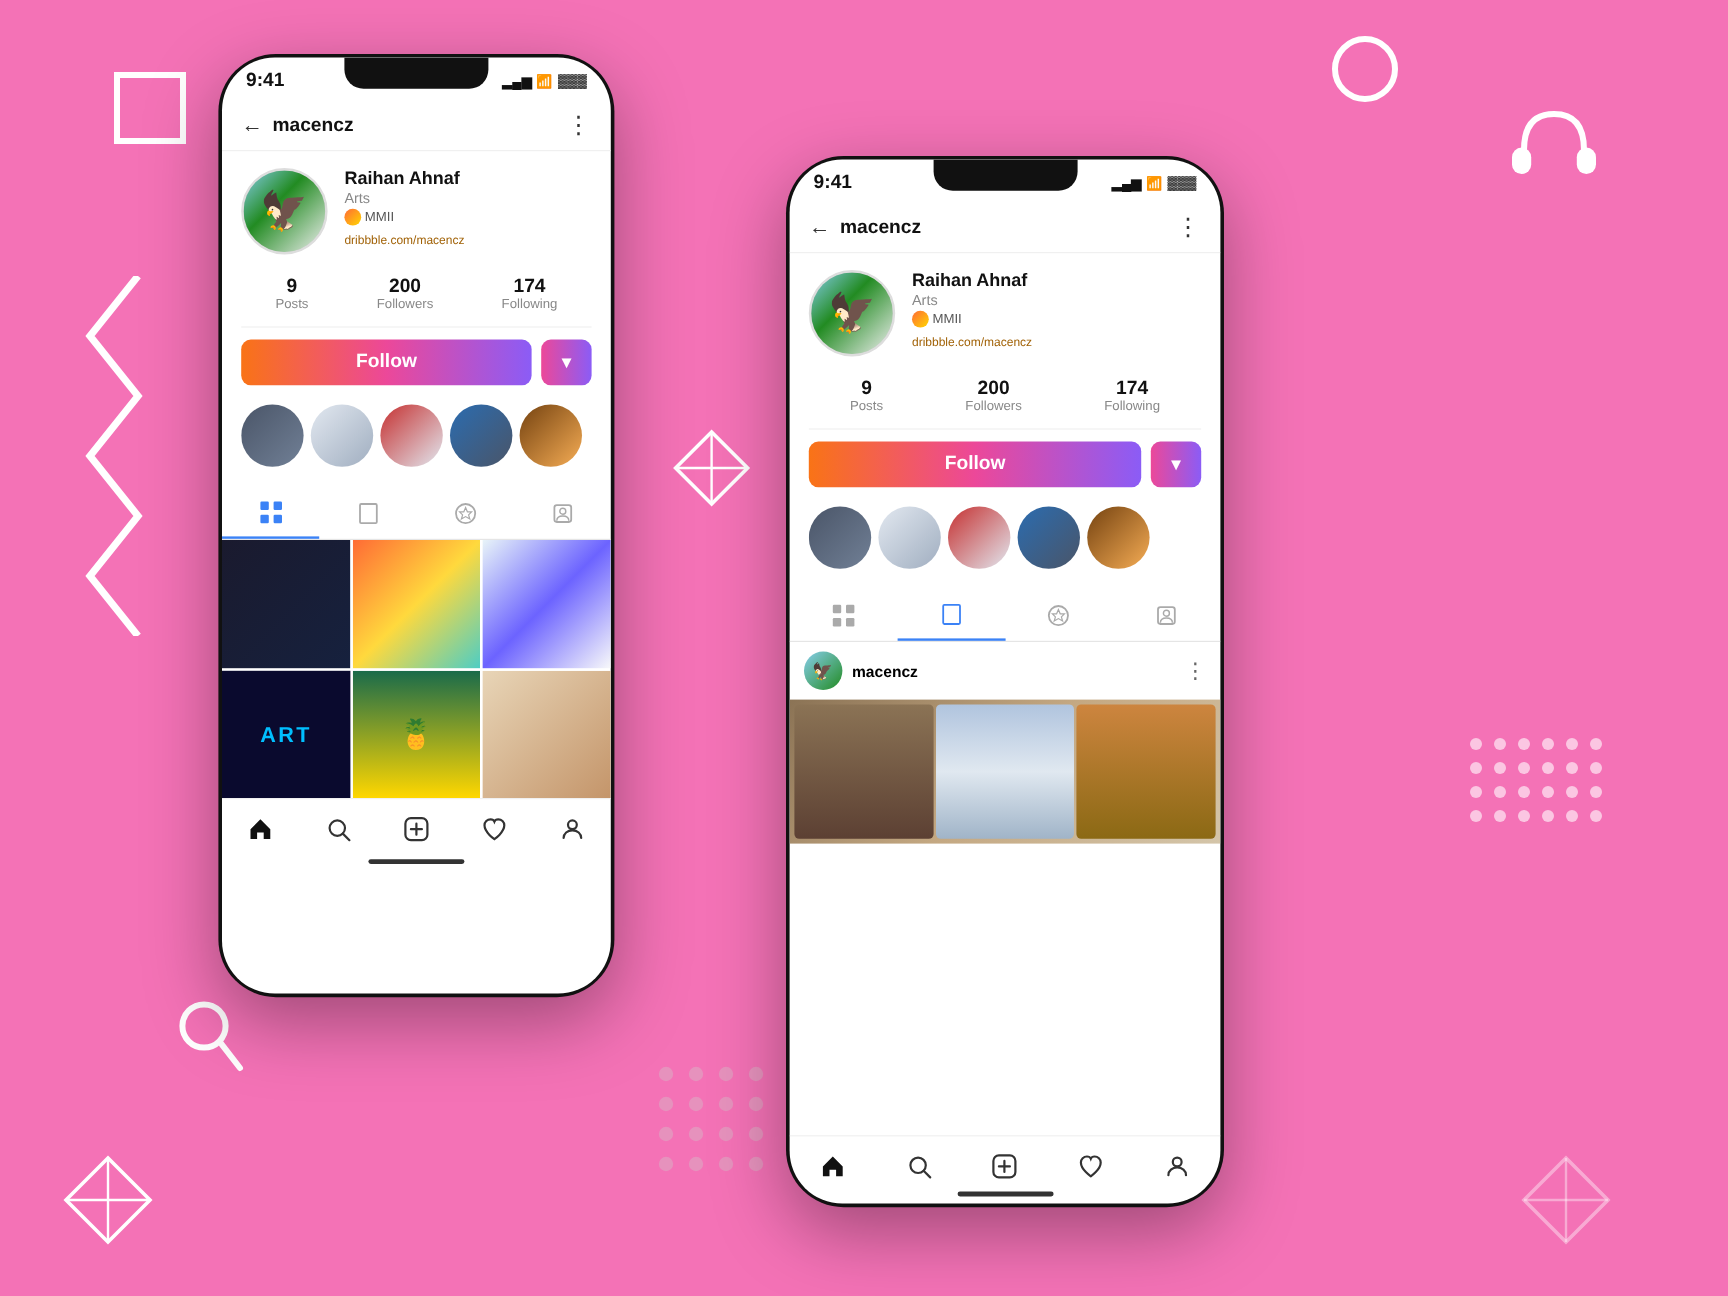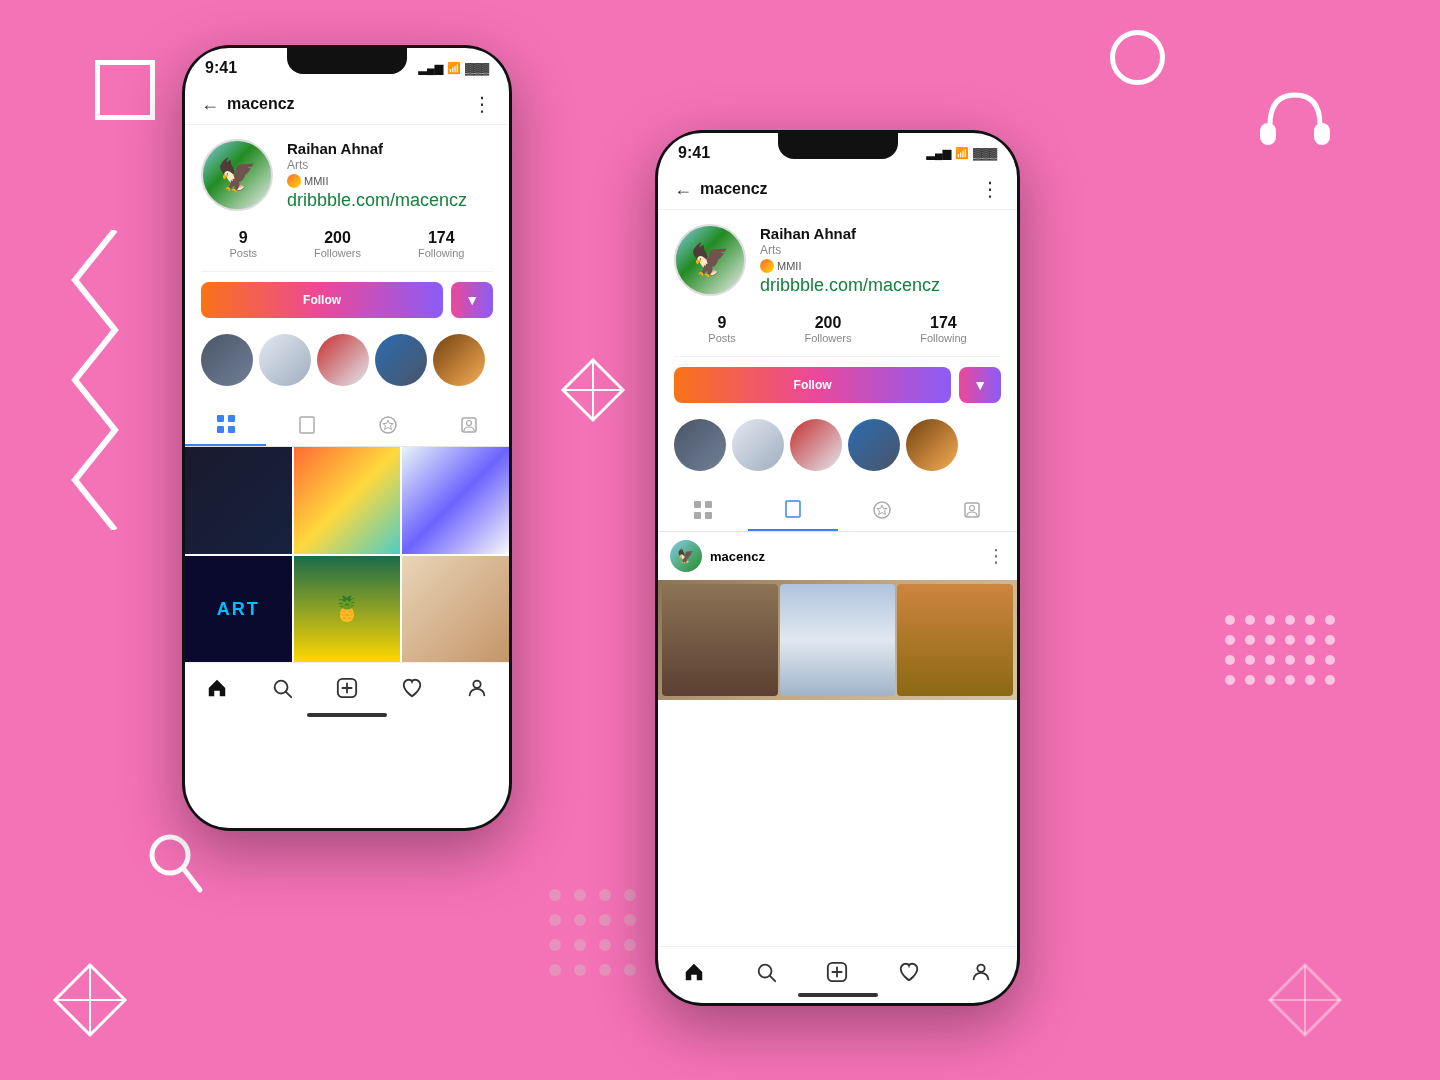--- a/index.html
+++ b/index.html
@@ -88,21 +88,21 @@
     .header-username { font-size: 16px; font-weight: 700; color: #111; }
     .header-more { font-size: 20px; color: #333; letter-spacing: 1px; }
 
     
     .profile-section {
       padding: 14px 16px 10px;
     }
 
     .profile-top {
       display: flex;
-      align-items: center;
+      align-items: flex-start;
       gap: 14px;
       margin-bottom: 10px;
     }
 
     .avatar {
       width: 72px; height: 72px;
       border-radius: 50%;
       background: #ccc;
       overflow: hidden;
       flex-shrink: 0;
@@ -122,21 +122,21 @@
       top: 50%; left: 50%;
       transform: translate(-50%, -50%);
       font-size: 32px;
     }
 
     .profile-info { flex: 1; }
     .profile-name { font-size: 15px; font-weight: 700; color: #111; }
     .profile-title { font-size: 12px; color: #888; margin: 1px 0; }
     .profile-badge { display: flex; align-items: center; gap: 3px; font-size: 11px; color: #555; margin: 2px 0; }
     .badge-icon { width: 14px; height: 14px; background: linear-gradient(135deg, #ff6b35, #ffd700); border-radius: 50%; display: inline-block; }
-    .profile-link { font-size: 18px; color: #15803d; text-decoration: none; }
+    .profile-link { font-size: 10px; color: #a16207; text-decoration: none; }
 
     
     .stats-row {
       display: flex;
       justify-content: space-around;
       padding: 8px 0 12px;
       border-bottom: 1px solid #f0f0f0;
     }
 
     .stat-item { text-align: center; }
@@ -150,21 +150,21 @@
       padding: 10px 0 8px;
     }
 
     .follow-btn {
       flex: 1;
       background: linear-gradient(to right, #f97316, #ec4899, #8b5cf6);
       color: white;
       border: none;
       border-radius: 8px;
       padding: 10px;
-      font-size: 12px;
+      font-size: 16px;
       font-weight: 600;
       cursor: pointer;
       text-align: center;
     }
 
     .follow-dropdown {
       background: linear-gradient(to right, #ec4899, #8b5cf6);
       color: white;
       border: none;
       border-radius: 8px;

